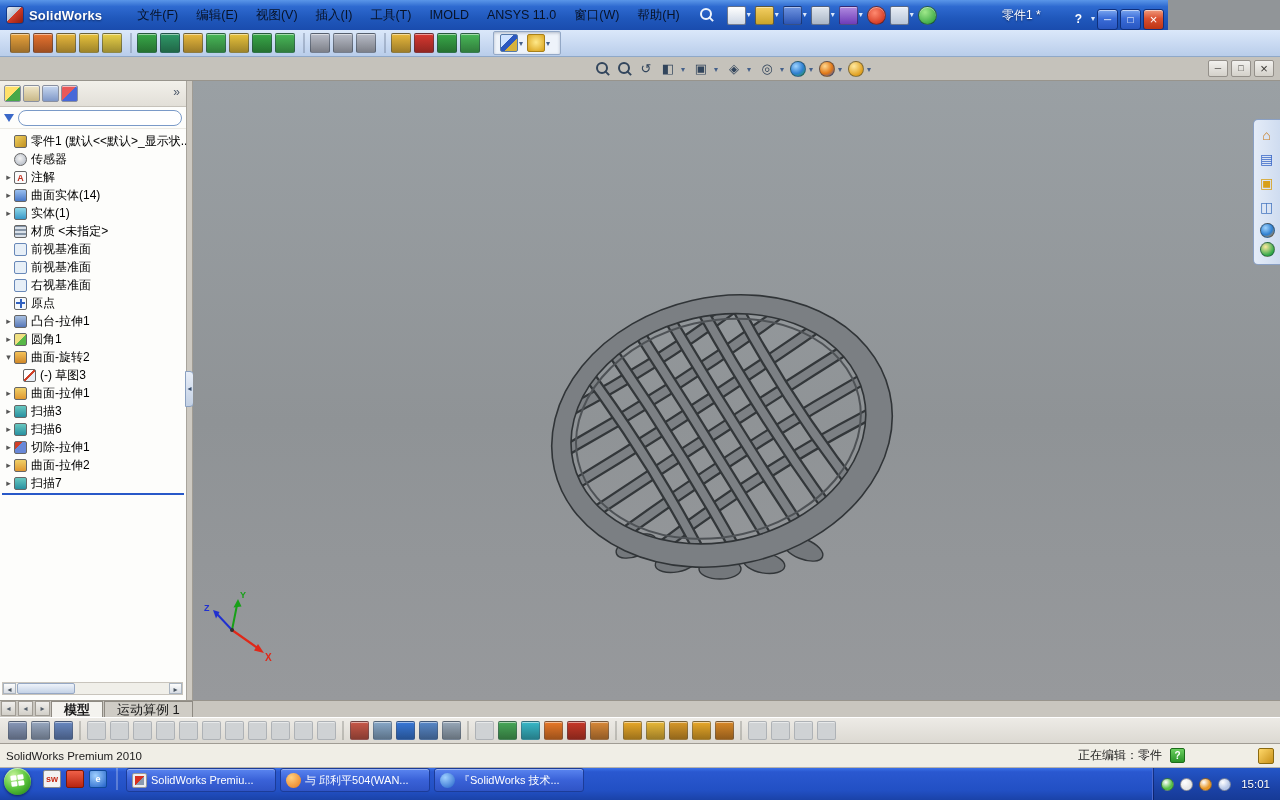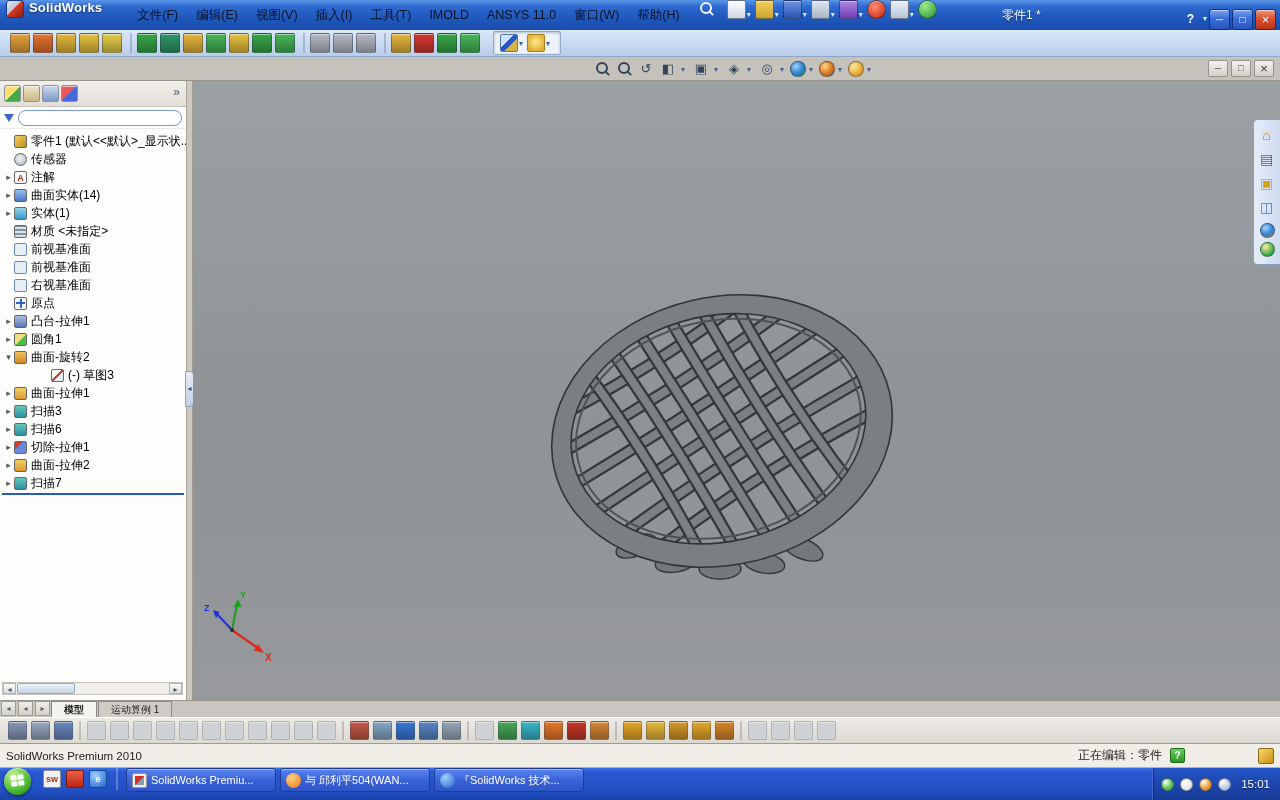--- a/index.html
+++ b/index.html
@@ -1,22 +1,22 @@
 <!DOCTYPE html>
 <html><head>
 <meta charset="utf-8">
 <style>
   *{margin:0;padding:0;box-sizing:border-box}
   html,body{width:1280px;height:800px;overflow:hidden}
   body{position:relative;font-family:"Liberation Sans",sans-serif;background:#919598;-webkit-font-smoothing:antialiased}
 
   
-  #titlebar{position:absolute;left:0;top:0;width:1280px;height:30px;
+  #titlebar{position:absolute;left:0;top:0;width:1168px;height:30px;
     background:linear-gradient(180deg,#5a96e8 0%,#2e6ad0 22%,#2058bc 60%,#1a4cae 100%);
-    display:flex;align-items:flex-start;color:#fff}
+    display:flex;align-items:center;color:#fff}
   .logo-icon{width:18px;height:18px;margin:0 5px 0 6px;border-radius:3px;
     background:linear-gradient(135deg,#e8eef6 0%,#b9c3d0 45%,#d23c28 46%,#8e1e10 100%);
     border:1px solid #123a8c;flex:0 0 auto}
   .app-name{font-size:13px;font-weight:bold;letter-spacing:.2px;margin-right:26px;text-shadow:0 1px 2px rgba(0,0,20,.5)}
   .menu{padding:0 9px;font-size:12.5px;line-height:30px;color:#071226;cursor:default;white-space:nowrap}
   .mag{position:relative;width:18px;height:18px;margin:0 8px;flex:0 0 auto}
   .mag::before{content:'';position:absolute;left:3px;top:2px;width:8px;height:8px;border:2px solid #eef4fc;border-radius:50%}
   .mag::after{content:'';position:absolute;left:11px;top:12px;width:6px;height:2px;background:#eef4fc;transform:rotate(45deg)}
   .dicon{width:19px;height:19px;border-radius:2px;margin-left:4px;flex:0 0 auto;
     border:1px solid rgba(10,25,60,.55);box-shadow:inset 0 1px 0 rgba(255,255,255,.45)}
@@ -88,21 +88,21 @@
   .filter-row{height:22px;padding:2px 4px;display:flex;align-items:center;border-bottom:1px solid #eceae4}
   .funnel{width:0;height:0;border-left:5px solid transparent;border-right:5px solid transparent;border-top:8px solid #3a68c8;margin-right:4px}
   .filter{flex:1;height:16px;border:1px solid #7a9ac8;border-radius:8px;font-size:11px;padding:0 6px;outline:none;background:#fff}
 
   .tree{padding-top:3px}
   .trow{display:flex;align-items:center;height:18px;padding-left:3px;font-size:12px;color:#000;white-space:nowrap;overflow:hidden;cursor:default}
   .arr{width:11px;font-size:9px;color:#555;text-align:center;flex:0 0 auto}
   .arr.c::before{content:'▸'} .arr.o::before{content:'▾'}
   .ti{width:13px;height:13px;border:1px solid #666;border-radius:2px;margin-right:4px;flex:0 0 auto}
   .tl{overflow:hidden;text-overflow:clip}
-  .ind2{padding-left:40px}
+  .ind2{padding-left:12px}
   .ti-part{background:linear-gradient(135deg,#f0d060,#c09020)}
   .ti-sensor{background:radial-gradient(circle at 45% 40%,#f4f4f4,#a8b0bc);border-radius:50%}
   .ti-ann{background:#fafafa;position:relative}
   .ti-ann::after{content:'A';position:absolute;left:0;right:0;top:0;color:#c03020;font:bold 9px/12px "Liberation Sans",sans-serif;text-align:center}
   .ti-folds{background:linear-gradient(180deg,#9ac0f0,#4878c8)}
   .ti-folb{background:linear-gradient(180deg,#90d8e8,#3898c8)}
   .ti-mat{background:repeating-linear-gradient(0deg,#dbe2ea 0 2px,#8494a6 2px 4px)}
   .ti-plane{background:rgba(205,222,242,.45);border-color:#6888b8}
   .ti-origin{background:
     linear-gradient(#3060c0,#3060c0) 50% 50%/2px 9px no-repeat,
@@ -137,21 +137,21 @@
   .g-lib::before{content:'▤';color:#3a68c8}
   .g-fold2::before{content:'▣';color:#d8a018}
   .g-tool::before{content:'◫';color:#4878c0}
   .tp-ball{width:15px;height:15px;border-radius:50%;margin:4px auto;border:1px solid rgba(30,45,60,.5)}
   .tpb1{background:radial-gradient(circle at 35% 30%,#9fd4ff,#2f7fd0 55%,#e08a20)}
   .tpb2{background:radial-gradient(circle at 35% 30%,#ffe9a0,#30a848 70%)}
 
   
   #doctabs{position:absolute;left:0;top:700px;width:1280px;height:17px;background:#c9c6bf;border-top:1px solid #98948c;display:flex;align-items:flex-end}
   .dt-nav{width:15px;height:15px;font-size:8px;line-height:14px;text-align:center;color:#55606c;background:linear-gradient(180deg,#f0efec,#d2cfc8);border:1px solid #a09c94;margin:0 1px 1px 1px}
-  .dtab{height:16px;line-height:15px;padding:0 12px;font-size:10px;color:#1a1a1a;background:#cfccc5;border:1px solid #8e8a82;border-bottom:none;margin-right:1px;white-space:nowrap}
+  .dtab{height:16px;line-height:15px;padding:0 12px;font-size:13px;color:#1a1a1a;background:#cfccc5;border:1px solid #8e8a82;border-bottom:none;margin-right:1px;white-space:nowrap}
   .dtab.active{background:#f4f3ef;font-weight:bold}
 
   
   #toolbar3{position:absolute;left:0;top:717px;width:1280px;height:27px;background:linear-gradient(180deg,#edebe6,#dcd9d2);
     border-top:1px solid #fff;border-bottom:1px solid #a09c94;display:flex;align-items:center;padding-left:8px}
   .bicon{width:19px;height:19px;border-radius:2px;margin-right:4px;border:1px solid rgba(70,80,95,.4);box-shadow:inset 0 1px 0 rgba(255,255,255,.5);flex:0 0 auto}
   .bicon.disabled{background:#cfd2d4!important;border-color:rgba(160,164,170,.7)}
   .bsep{width:2px;height:19px;background:rgba(120,120,115,.35);margin:0 6px 0 2px;flex:0 0 auto}
 
   

